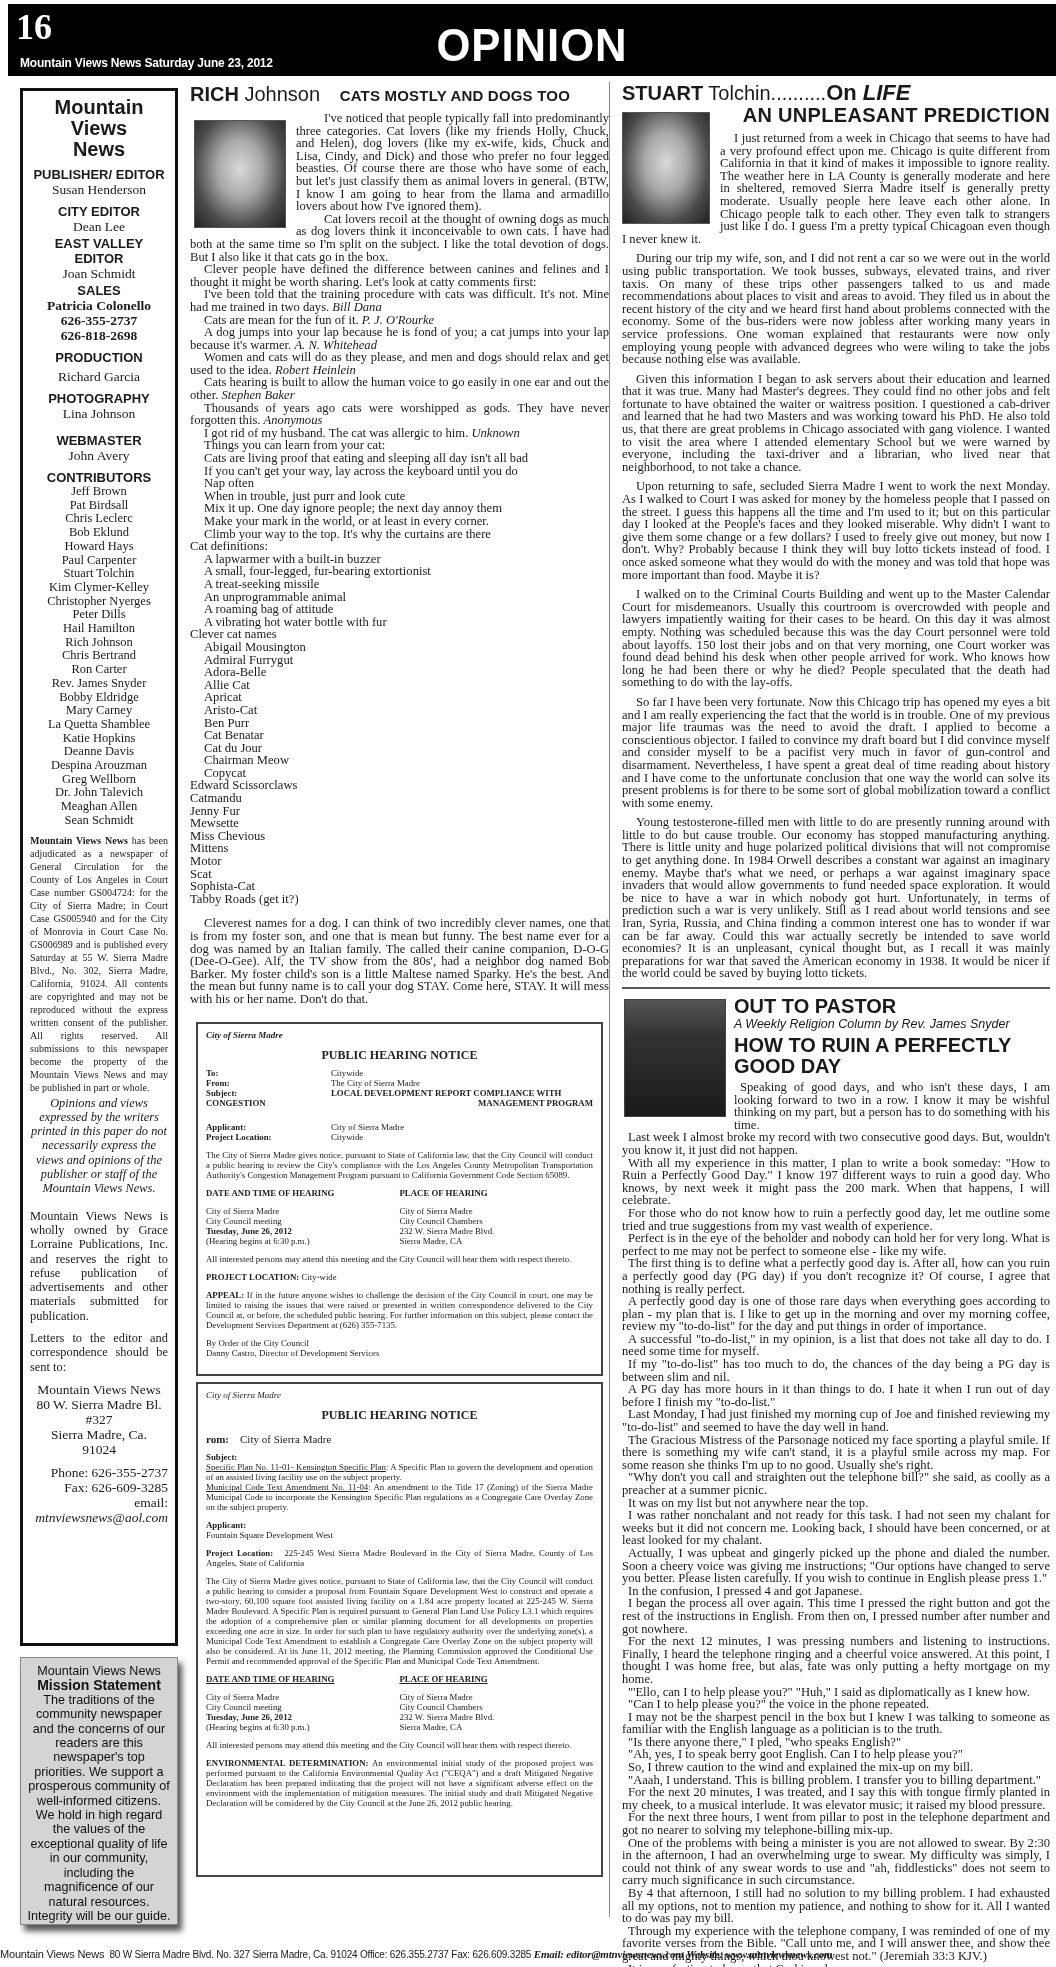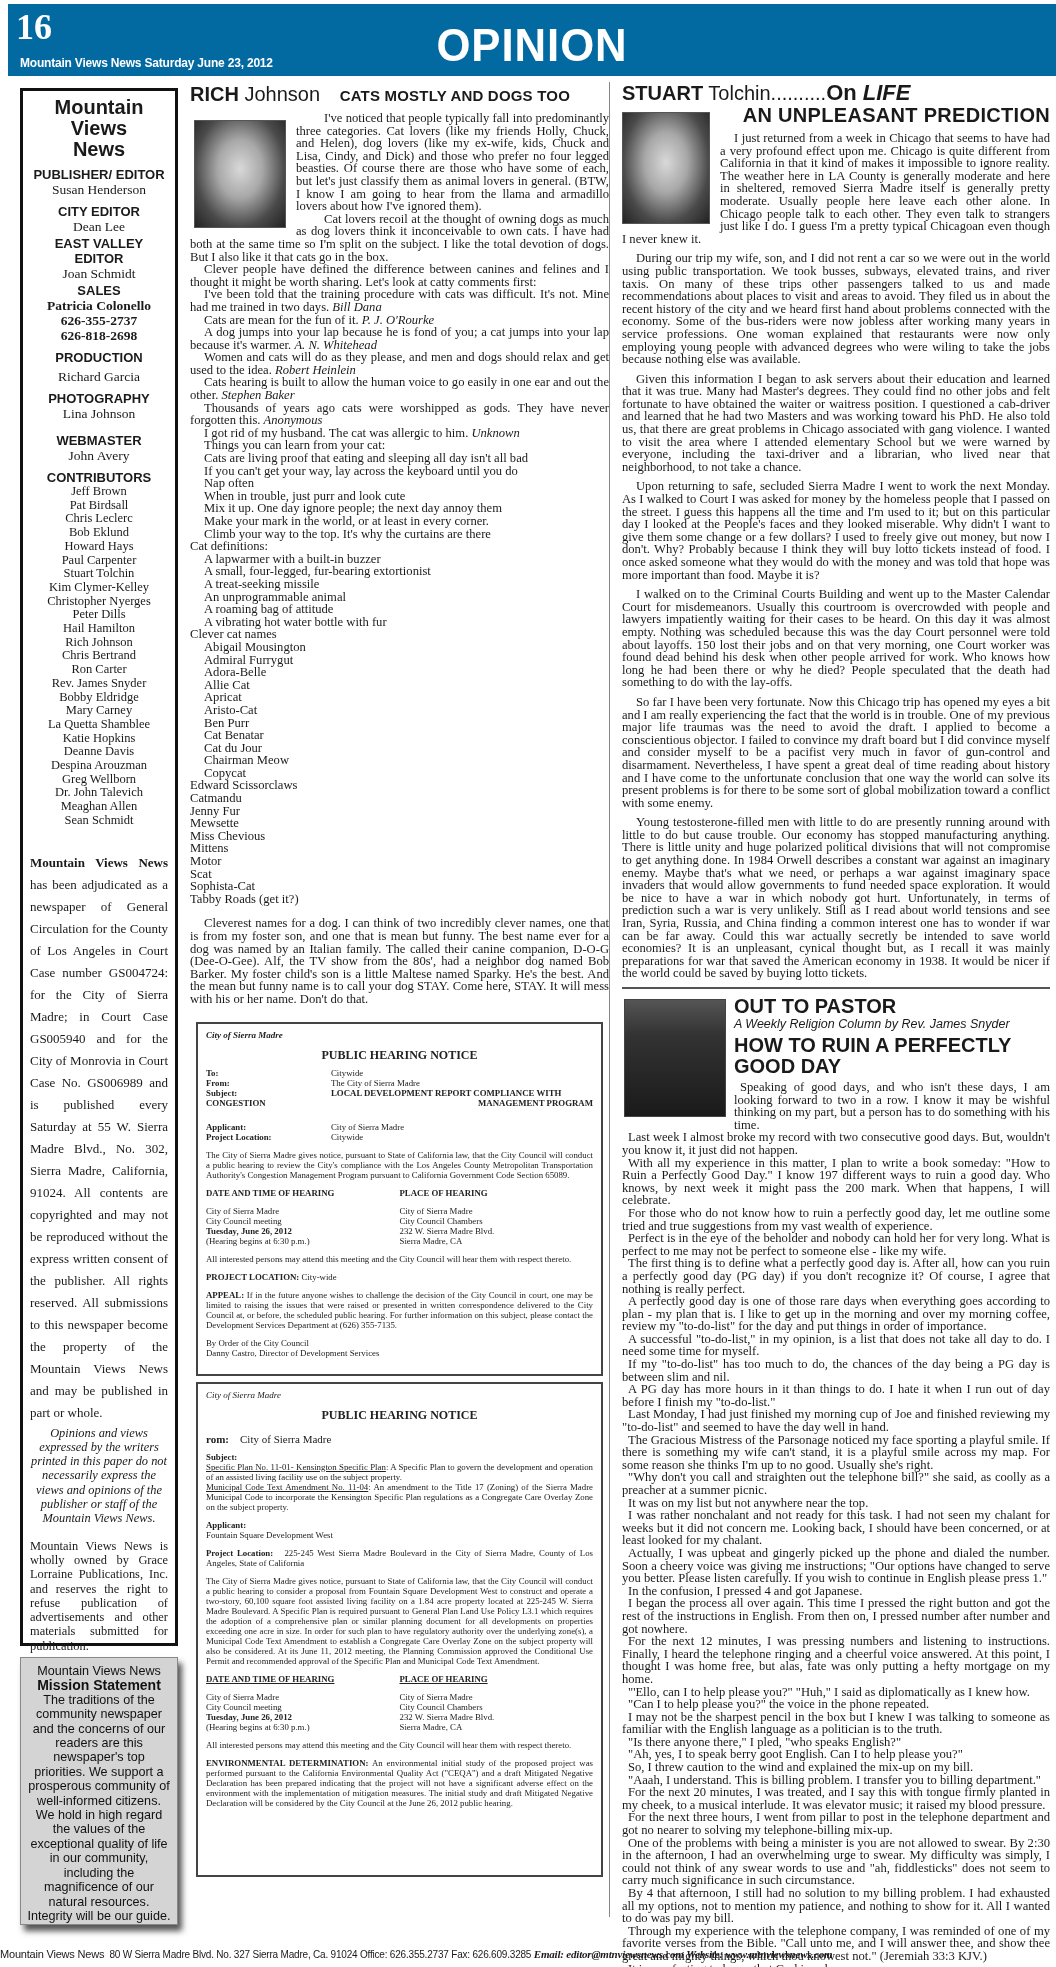--- a/index.html
+++ b/index.html
@@ -1,33 +1,33 @@
 <!DOCTYPE html>
 <html><head>
 <meta charset="utf-8">
 <style>
   * { box-sizing: border-box; margin: 0; padding: 0; }
   html, body { width: 1056px; height: 1967px; background: #ffffff; overflow: hidden; }
   body { position: relative; font-family: "Liberation Serif", serif; color: #1a1a1a; }
 
   
-  .masthead { position: absolute; left: 8px; top: 4px; width: 1048px; height: 72px; background: #0369a1; color: #fff; }
+  .masthead { position: absolute; left: 8px; top: 4px; width: 1048px; height: 72px; background: #000000; color: #fff; }
   .masthead .page-num { position: absolute; left: 8px; top: 2px; font-family: "Liberation Serif", serif; font-size: 36px; font-weight: bold; }
   .masthead .dateline { position: absolute; left: 12px; top: 52px; font-family: "Liberation Sans", sans-serif; font-size: 12px; font-weight: bold; letter-spacing: -0.2px; }
   .masthead .section { position: absolute; left: 0; right: 0; top: 14px; text-align: center; font-family: "Liberation Sans", sans-serif; font-weight: bold; font-size: 46px; letter-spacing: 1px; transform: scaleX(0.95); }
 
   
   .staff { position: absolute; left: 20px; top: 88px; width: 158px; height: 1558px; border: 3px solid #111; padding: 4px 7px; text-align: center; }
   .staff .logo { font-family: "Liberation Sans", sans-serif; font-weight: bold; font-size: 20px; line-height: 21px; margin-top: 2px; }
   .staff .role { font-family: "Liberation Sans", sans-serif; font-weight: bold; font-size: 13px; margin-top: 7px; line-height: 15px; }
   .staff .role.tight { margin-top: 2px; }
   .staff .person { font-size: 13.5px; line-height: 15px; }
   .staff .person.bold { font-weight: bold; }
   .staff .contrib { font-size: 12.5px; line-height: 13.7px; }
-  .staff .legal { text-align: justify; font-size: 13px; line-height: 22px; margin-top: 24px; }
+  .staff .legal { text-align: justify; font-size: 10px; line-height: 13px; margin-top: 6px; }
   .staff .legal b { font-weight: bold; }
   .staff .disclaimer { font-style: italic; text-align: center; font-size: 12.4px; line-height: 14.3px; margin-top: 2px; }
   .staff .ownership { text-align: justify; font-size: 12.4px; line-height: 14.3px; margin-top: 13px; }
   .staff .letters { text-align: justify; font-size: 12.4px; line-height: 14.3px; margin-top: 8px; }
   .staff .addr { text-align: center; font-size: 13.5px; line-height: 15px; margin-top: 8px; }
   .staff .contact { text-align: right; font-size: 13.5px; line-height: 15px; margin-top: 8px; }
   .staff .contact .email { font-style: italic; }
 
   .mission { position: absolute; left: 20px; top: 1657px; width: 158px; height: 268px; background: #d4d4d4; border: 1px solid #888; box-shadow: 4px 6px 6px #555; text-align: center; font-family: "Liberation Sans", sans-serif; font-size: 12.6px; line-height: 14.4px; padding: 6px 6px; color: #111; }
   .mission .mtitle { font-weight: bold; font-size: 14px; }

